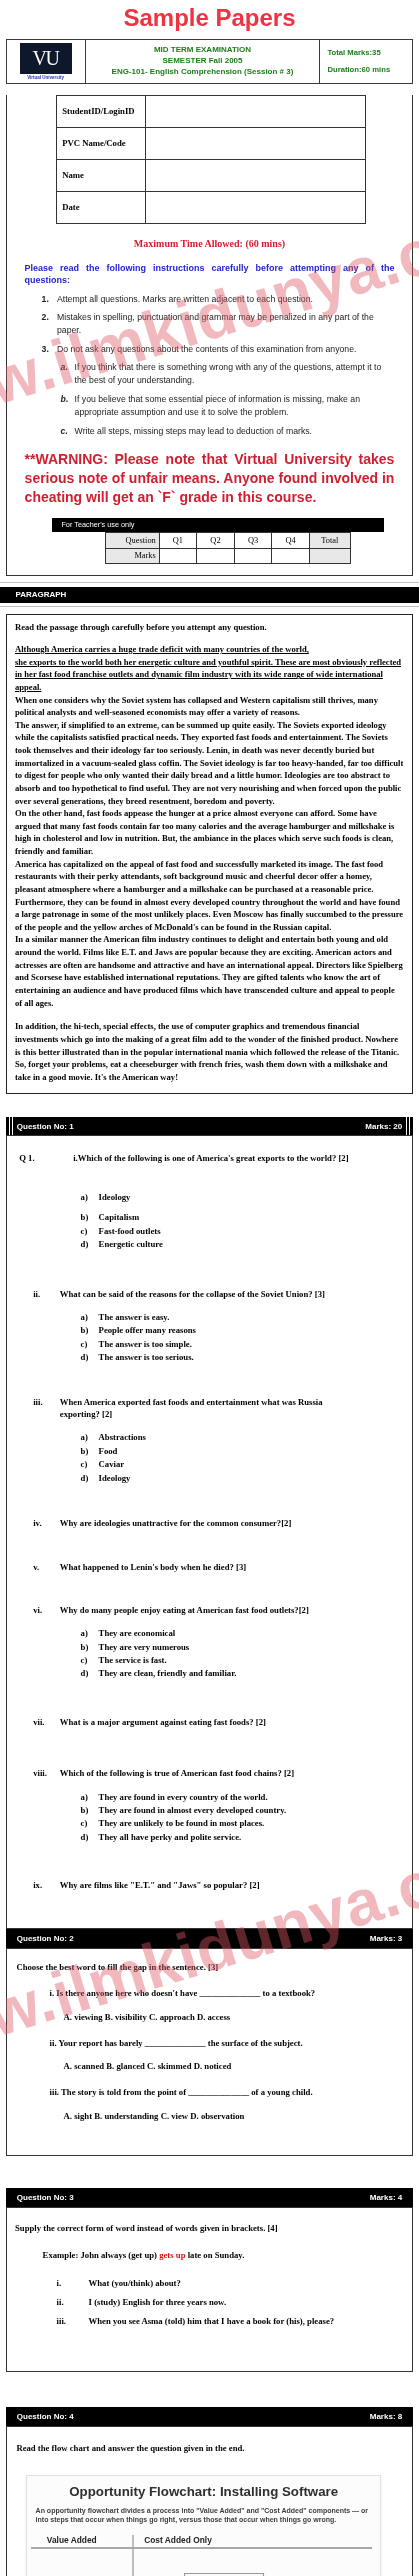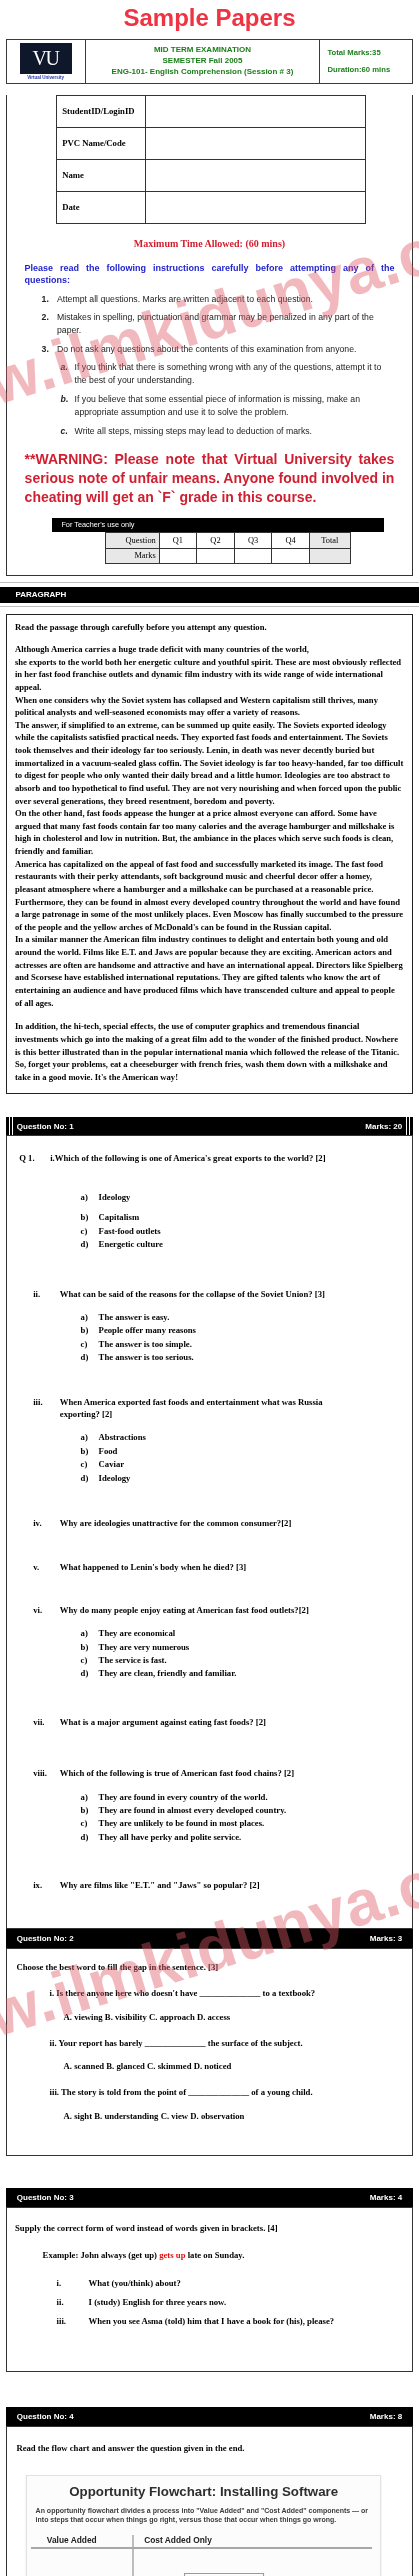--- a/index.html
+++ b/index.html
@@ -67,28 +67,28 @@
   .qbar { position:relative; background:#000; color:#fff; display:flex;
     justify-content:space-between; font-family:"Liberation Sans",sans-serif;
     font-weight:bold; font-size:8px; padding:4.9px 11.2px; margin:0 5.6px; }
   .stripe { position:absolute; top:0; bottom:0; width:1.4px; background:#fff; }
 
   
   .passage { border:0.7px solid #222; margin:7px 5.6px 0; padding:5.6px 8.4px 9.8px;
     font-weight:bold; font-size:8.6px; line-height:1.47; }
   .passage p { margin:0; }
   .passage .lead { margin-bottom:9.8px; }
-  .passage .pre { white-space:pre-line; }
+  .passage .pre { white-space:pre-line;text-decoration:underline; }
   .passage .gap { margin-top:11.2px; }
 
   
   .qbox { border:0.7px solid #333; margin:0 5.6px; padding:11.2px 7px 15.4px;
     font-weight:bold; font-size:8.7px; line-height:1.4; }
   .qi { display:flex; margin-top:24px; }
-  .qi.first { margin-top:4.2px; }
+  .qi.first { margin-top:4.2px;gap:23px; }
   .qi .num { width:26.6px; margin-left:19.6px; flex:none; }
   .qi.first .num { width:31px; margin-left:5.6px; }
   .qi .txt { flex:1; padding-right:7px; }
   .pre { white-space:pre-line; }
   .opts { margin:11.2px 0 0 67px; }
   .opt { display:flex; line-height:1.55; }
   .opt .ol { width:18px; flex:none; }
 
   .q2-intro { margin:2.8px 0 0 2.8px; }
   .q2-item { margin:14px 0 0 36px; }

